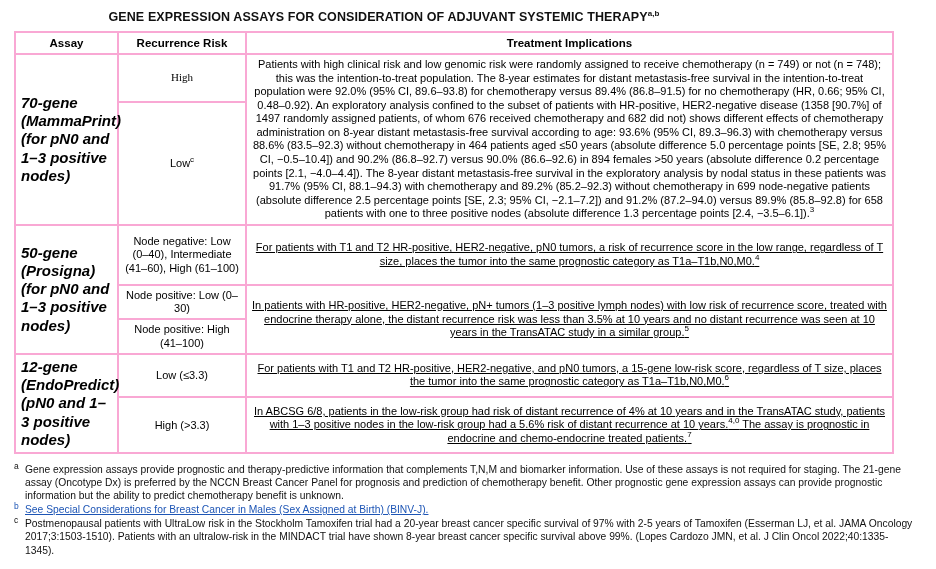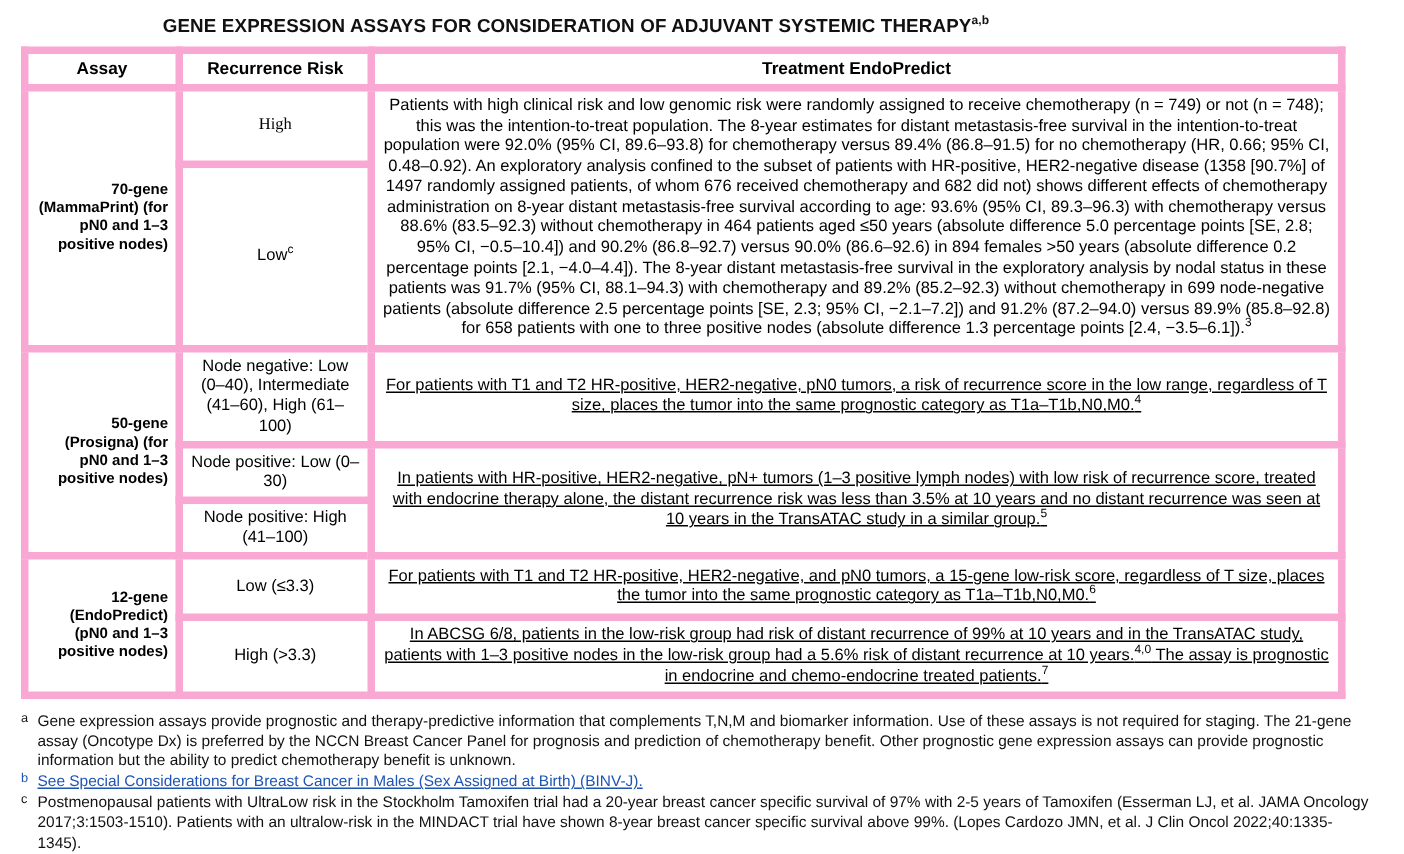--- a/index.html
+++ b/index.html
@@ -33,41 +33,42 @@
     font-size: 8px;
     vertical-align: super;
   }
   table.main {
     border-collapse: collapse;
     width: 878px;
     margin: 0 auto;
     table-layout: fixed;
   }
   table.main th, table.main td {
-    border: 5px solid #f9a8d4;
+    border: 2px solid #f9a8d4;
     vertical-align: middle;
     padding: 3px 5px;
   }
   table.main thead th {
     text-align: center;
     font-size: 11.5px;
     font-weight: bold;
     padding: 4px 4px;
   }
   .col-assay { width: 103px; }
   .col-risk { width: 128px; }
   .col-impl { width: 647px; }
 
   td.assay {
-    font-size: 10px;
+    font-size: 15px;
     font-weight: bold;
-    text-align: right;
+    text-align: left;
     vertical-align: middle;
     line-height: 1.22;
     padding-left: 7px;
+    font-style: italic;
   }
   td.risk {
     font-size: 11px;
     text-align: center;
     line-height: 1.2;
   }
   td.impl {
     font-size: 11px;
     text-align: center;
     line-height: 1.235;
@@ -122,21 +123,21 @@
   <table class="main">
     <colgroup>
       <col class="col-assay">
       <col class="col-risk">
       <col class="col-impl">
     </colgroup>
     <thead>
       <tr>
         <th>Assay</th>
         <th>Recurrence Risk</th>
-        <th>Treatment EndoPredict</th>
+        <th>Treatment Implications</th>
       </tr>
     </thead>
     <tbody>
 
       <tr>
         <td class="assay" rowspan="2">70-gene (MammaPrint) (for pN0 and 1–3 positive nodes)</td>
         <td class="risk" style="height:40px;font-family:Liberation Serif, serif;">
           <span>High</span>
         </td>
         <td class="impl" rowspan="2"><span>Patients with high clinical risk and low genomic risk were randomly assigned to receive chemotherapy (n = 749) or not (n = 748); this was the intention-to-treat population. The 8-year estimates for distant metastasis-free survival in the intention-to-treat population were 92.0% (95% CI, 89.6–93.8) for chemotherapy versus 89.4% (86.8–91.5) for no chemotherapy (HR, 0.66; 95% CI, 0.48–0.92). An exploratory analysis confined to the subset of patients with HR-positive, HER2-negative disease (1358 [90.7%] of 1497 randomly assigned patients, of whom 676 received chemotherapy and 682 did not) shows different effects of chemotherapy administration on 8-year distant metastasis-free survival according to age: 93.6% (95% CI, 89.3–96.3) with chemotherapy versus 88.6% (83.5–92.3) without chemotherapy in 464 patients aged ≤50 years (absolute difference 5.0 percentage points [SE, 2.8; 95% CI, −0.5–10.4]) and 90.2% (86.8–92.7) versus 90.0% (86.6–92.6) in 894 females &gt;50 years (absolute difference 0.2 percentage points [2.1, −4.0–4.4]). The 8-year distant metastasis-free survival in the exploratory analysis by nodal status in these patients was 91.7% (95% CI, 88.1–94.3) with chemotherapy and 89.2% (85.2–92.3) without chemotherapy in 699 node-negative patients (absolute difference 2.5 percentage points [SE, 2.3; 95% CI, −2.1–7.2]) and 91.2% (87.2–94.0) versus 89.9% (85.8–92.8) for 658 patients with one to three positive nodes (absolute difference 1.3 percentage points [2.4, −3.5–6.1]).</span><sup>3</sup></td>
@@ -160,21 +161,21 @@
         <td class="risk" style="height:26px;text-align:center;">Node positive: High (41–100)</td>
       </tr>
 
       <tr>
         <td class="assay" rowspan="2">12-gene (EndoPredict) (pN0 and 1–3 positive nodes)</td>
         <td class="risk" style="height:30px;">Low (≤3.3)</td>
         <td class="impl mid"><span>For patients with T1 and T2 HR-positive, HER2-negative, and pN0 tumors, a 15-gene low-risk score, regardless of T size, places the tumor into the same prognostic category as T1a–T1b,N0,M0.</span><sup>6</sup></td>
       </tr>
       <tr>
         <td class="risk" style="height:34px;">High (&gt;3.3)</td>
-        <td class="impl mid"><span>In ABCSG 6/8, patients in the low-risk group had risk of distant recurrence of 99% at 10 years and in the TransATAC study, patients with 1–3 positive nodes in the low-risk group had a 5.6% risk of distant recurrence at 10 years.</span><sup>4,0</sup><span> The assay is prognostic in endocrine and chemo-endocrine treated patients.</span><sup>7</sup></td>
+        <td class="impl mid"><span>In ABCSG 6/8, patients in the low-risk group had risk of distant recurrence of 4% at 10 years and in the TransATAC study, patients with 1–3 positive nodes in the low-risk group had a 5.6% risk of distant recurrence at 10 years.</span><sup>4,0</sup><span> The assay is prognostic in endocrine and chemo-endocrine treated patients.</span><sup>7</sup></td>
       </tr>
 
     </tbody>
   </table>
 
   <div class="footnotes">
     <div class="fn">
       <span class="marker">a</span>
       <span>Gene expression assays provide prognostic and therapy-predictive information that complements T,N,M and biomarker information. Use of these assays is not required for staging. The 21-gene assay (Oncotype Dx) is preferred by the NCCN Breast Cancer Panel for prognosis and prediction of chemotherapy benefit. Other prognostic gene expression assays can provide prognostic information but the ability to predict chemotherapy benefit is unknown.</span>
     </div>

